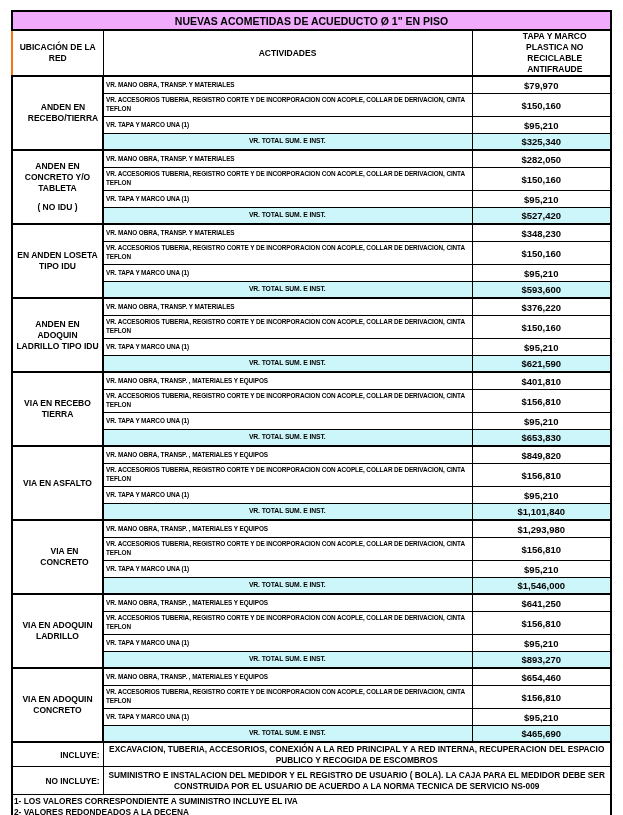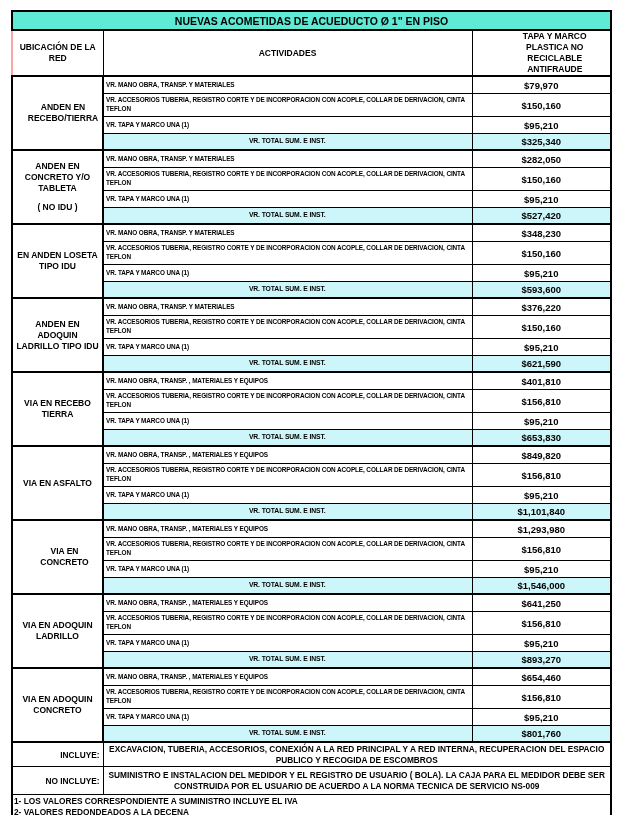--- a/index.html
+++ b/index.html
@@ -4,38 +4,38 @@
 <style>
   html, body { margin:0; padding:0; background:#ffffff; }
   body { width:623px; height:815px; overflow:hidden; position:relative;
          font-family:"Liberation Sans", sans-serif; color:#000; }
   #sheet { position:absolute; left:11px; top:10px; width:599px; }
   table { border-collapse:collapse; width:599px; table-layout:fixed; }
   td { border:1px solid #000; padding:0 3px; font-weight:bold; vertical-align:middle; overflow:hidden; }
   col.c1 { width:91px; }
   col.c2 { width:369px; }
   col.c3 { width:139px; }
-  .title { background:#5eead4; text-align:center; font-size:10.5px; height:17px; border:2px solid #000; }
+  .title { background:#f0abfc; text-align:center; font-size:10.5px; height:17px; border:2px solid #000; }
   .hdr { text-align:center; font-size:8.5px; height:26px; line-height:11px; }
   .loc { text-align:center; font-size:8.5px; line-height:11px; border-left:2px solid #000; border-right:2px solid #000; }
   .loc .sub { display:block; margin-top:8px; }
   .act { font-size:6.4px; letter-spacing:-0.1px; line-height:8.6px; padding-left:2px; }
   .val { text-align:center; font-size:9.5px; border-right:2px solid #000; }
   .r1 td { height:16px; }
   .r2 td { height:22px; }
   .r3 td { height:16px; }
   .tot td { height:15px; background:#cdf6fa; }
   .tot .act { text-align:center; font-size:6.8px; }
   .blockend td { border-bottom:2px solid #000;margin-left:37px; }
   .lbl { text-align:right; font-size:8.3px; border-left:2px solid #000; }
   .txt { text-align:center; font-size:8.3px; line-height:11px; border-right:2px solid #000; }
   .inc td { height:23px; }
   .noinc td { height:27px; }
   .notes { font-size:8.3px; line-height:11px; padding:1px 1px 6px; border-left:2px solid #000; border-right:2px solid #000; border-bottom:none; vertical-align:top; }
-  .hdr.first { border-left:2px solid #fca5a5; }
+  .hdr.first { border-left:2px solid #f97316; }
   .hdr.last { border-right:2px solid #000;padding-left:30px; }
   .hdrrow td { border-bottom:2px solid #000; }
 </style>
 </head>
 <body>
 
 <div id="sheet">
   <table>
     <colgroup>
         <col class="c1">
@@ -195,21 +195,21 @@
         <tr class="r2">
           <td class="act">VR. ACCESORIOS TUBERIA, REGISTRO CORTE Y DE INCORPORACION CON ACOPLE, COLLAR DE DERIVACION, CINTA TEFLON</td>
           <td class="val">$156,810</td>
         </tr>
         <tr class="r3">
           <td class="act">VR. TAPA Y MARCO UNA (1)</td>
           <td class="val">$95,210</td>
         </tr>
         <tr class="tot blockend">
           <td class="act">VR. TOTAL SUM. E INST.</td>
-          <td class="val">$801,760</td>
+          <td class="val">$465,690</td>
         </tr>
         <tr class="inc">
           <td class="lbl">INCLUYE:</td>
           <td colspan="2" class="txt">EXCAVACION, TUBERIA, ACCESORIOS, CONEXIÓN A LA RED PRINCIPAL Y A RED INTERNA, RECUPERACION DEL ESPACIO PUBLICO Y RECOGIDA DE ESCOMBROS</td>
         </tr>
         <tr class="noinc">
           <td class="lbl">NO INCLUYE:</td>
           <td colspan="2" class="txt">SUMINISTRO E INSTALACION DEL MEDIDOR Y EL REGISTRO DE USUARIO ( BOLA). LA CAJA PARA EL MEDIDOR DEBE SER CONSTRUIDA POR EL USUARIO DE ACUERDO A LA NORMA TECNICA DE SERVICIO NS-009</td>
         </tr>
         <tr>

